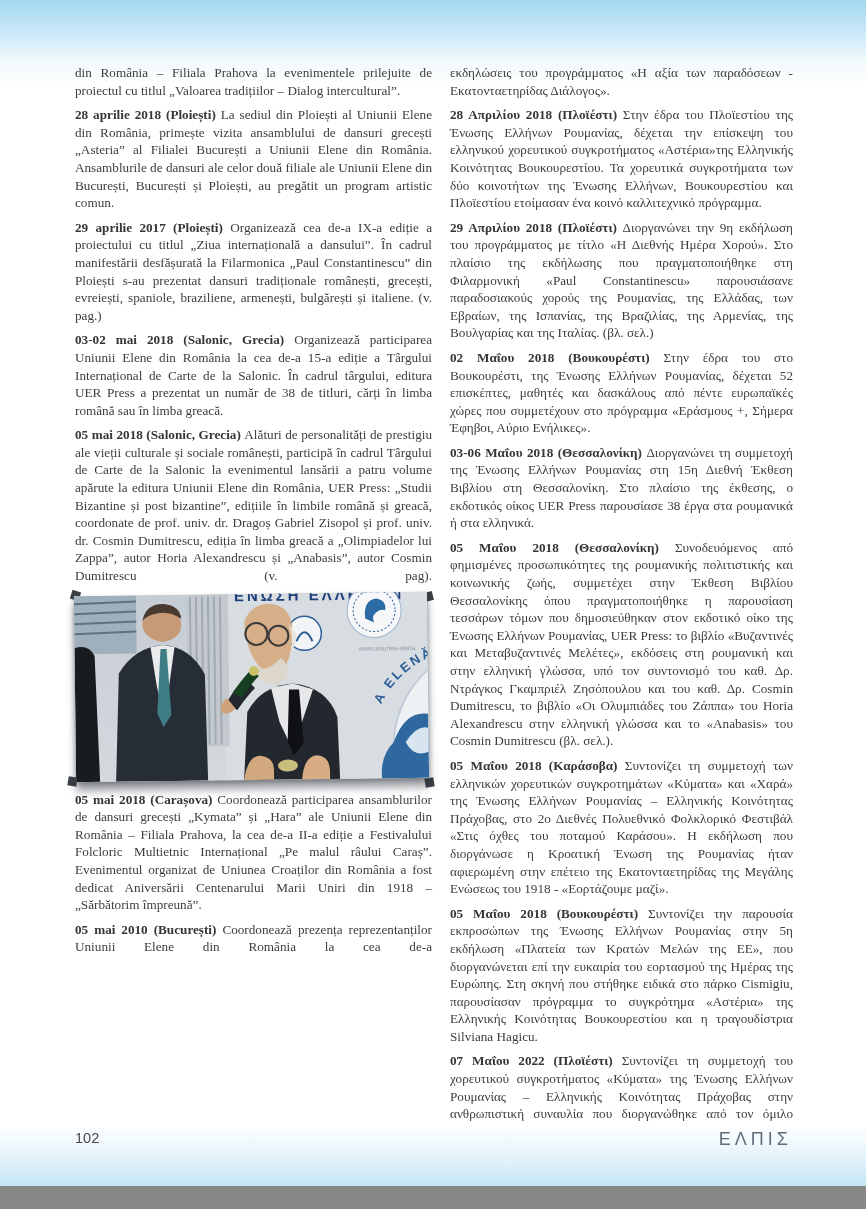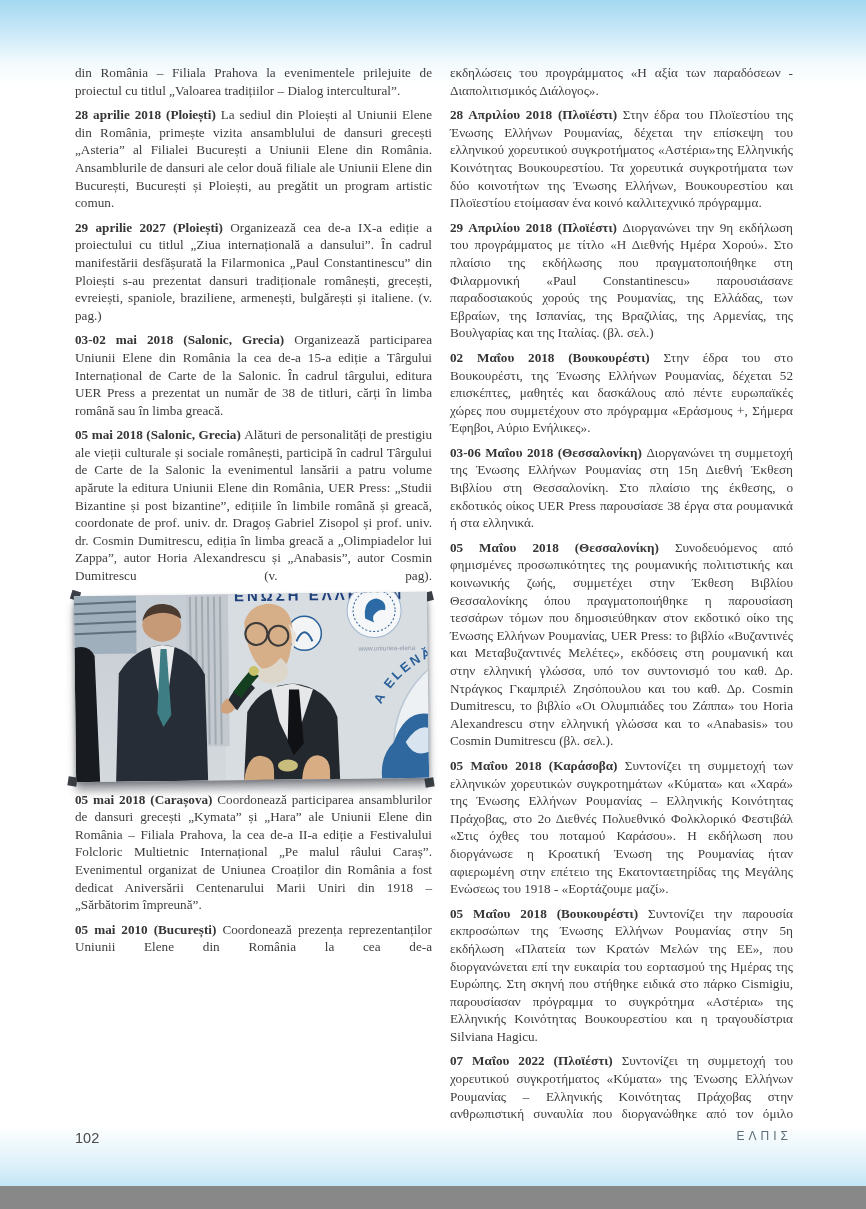--- a/index.html
+++ b/index.html
@@ -42,35 +42,35 @@
 
   
   .footer-pagenum {
     position:absolute; left:75px; top:1130px;
     font-family:"Liberation Sans","DejaVu Sans",sans-serif;
     font-size:14.5px; color:#4a4a4a;
   }
   .footer-journal {
     position:absolute; right:74px; top:1129px;
     font-family:"Liberation Sans","DejaVu Sans",sans-serif;
-    font-size:12px; letter-spacing:4px; color:#5e6e78;
+    font-size:18px; letter-spacing:4px; color:#5e6e78;
   }
 </style>
 </head>
 <body>
 
 <div class="page">
 
   <div class="columns">
 
     <div class="col col-left">
       <div>
           <p>din România – Filiala Prahova la evenimentele prilejuite de proiectul cu titlul „Valoarea tradițiilor – Dialog intercultural”.</p>
           <p><b>28 aprilie 2018 (Ploiești) </b>La sediul din Ploiești al Uniunii Elene din România, primește vizita ansamblului de dansuri grecești „Asteria” al Filialei București a Uniunii Elene din România. Ansamblurile de dansuri ale celor două filiale ale Uniunii Elene din București, București și Ploiești, au pregătit un program artistic comun.</p>
-          <p><b>29 aprilie 2027 (Ploiești) </b>Organizează cea de-a IX-a ediție a proiectului cu titlul „Ziua internațională a dansului”. În cadrul manifestării desfășurată la Filarmonica „Paul Constantinescu” din Ploiești s-au prezentat dansuri tradiționale românești, grecești, evreiești, spaniole, braziliene, armenești, bulgărești și italiene. (v. pag.)</p>
+          <p><b>29 aprilie 2017 (Ploiești) </b>Organizează cea de-a IX-a ediție a proiectului cu titlul „Ziua internațională a dansului”. În cadrul manifestării desfășurată la Filarmonica „Paul Constantinescu” din Ploiești s-au prezentat dansuri tradiționale românești, grecești, evreiești, spaniole, braziliene, armenești, bulgărești și italiene. (v. pag.)</p>
           <p><b>03-02 mai 2018 (Salonic, Grecia) </b>Organizează participarea Uniunii Elene din România la cea de-a 15-a ediție a Târgului Internațional de Carte de la Salonic. În cadrul târgului, editura UER Press a prezentat un număr de 38 de titluri, cărți în limba română sau în limba greacă.</p>
           <p><b>05 mai 2018 (Salonic, Grecia) </b>Alături de personalități de prestigiu ale vieții culturale și sociale românești, participă în cadrul Târgului de Carte de la Salonic la evenimentul lansării a patru volume apărute la editura Uniunii Elene din România, UER Press: „Studii Bizantine și post bizantine”, edițiile în limbile română și greacă, coordonate de prof. univ. dr. Dragoș Gabriel Zisopol și prof. univ. dr. Cosmin Dumitrescu, ediția în limba greacă a „Olimpiadelor lui Zappa”, autor Horia Alexandrescu și „Anabasis”, autor Cosmin Dumitrescu (v. pag).</p>
         </div>
 
       <div class="photo-wrap">
         <div class="corner tl"></div>
         <div class="corner tr"></div>
         <div class="corner bl"></div>
         <div class="corner br"></div>
         <div class="photo">
@@ -169,21 +169,21 @@
         </div>
       </div>
 
       <div>
           <p><b>05 mai 2018 (Carașova) </b>Coordonează participarea ansamblurilor de dansuri grecești „Kymata” și „Hara” ale Uniunii Elene din România – Filiala Prahova, la cea de-a II-a ediție a Festivalului Folcloric Multietnic Internațional „Pe malul râului Caraș”. Evenimentul organizat de Uniunea Croaților din România a fost dedicat Aniversării Centenarului Marii Uniri din 1918 – „Sărbătorim împreună”.</p>
           <p><b>05 mai 2010 (București) </b>Coordonează prezența reprezentanților Uniunii Elene din România la cea de-a</p>
         </div>
     </div>
 
     <div class="col col-right">
-        <p>εκδηλώσεις του προγράμματος «Η αξία των παραδόσεων - Διαπολιτισμικός Διάλογος».</p>
+        <p>εκδηλώσεις του προγράμματος «Η αξία των παραδόσεων - Εκατονταετηρίδας Διάλογος».</p>
         <p><b>28 Απριλίου 2018 (Πλοϊέστι) </b>Στην έδρα του Πλοϊεστίου της Ένωσης Ελλήνων Ρουμανίας, δέχεται την επίσκεψη του ελληνικού χορευτικού συγκροτήματος «Αστέρια»της Ελληνικής Κοινότητας Βουκουρεστίου. Τα χορευτικά συγκροτήματα των δύο κοινοτήτων της Ένωσης Ελλήνων, Βουκουρεστίου και Πλοϊεστίου ετοίμασαν ένα κοινό καλλιτεχνικό πρόγραμμα.</p>
         <p><b>29 Απριλίου 2018 (Πλοϊέστι) </b>Διοργανώνει την 9η εκδήλωση του προγράμματος με τίτλο «Η Διεθνής Ημέρα Χορού». Στο πλαίσιο της εκδήλωσης που πραγματοποιήθηκε στη Φιλαρμονική «Paul Constantinescu» παρουσιάσανε παραδοσιακούς χορούς της Ρουμανίας, της Ελλάδας, των Εβραίων, της Ισπανίας, της Βραζιλίας, της Αρμενίας, της Βουλγαρίας και της Ιταλίας. (βλ. σελ.)</p>
         <p><b>02 Μαΐου 2018 (Βουκουρέστι) </b>Στην έδρα του στο Βουκουρέστι, της Ένωσης Ελλήνων Ρουμανίας, δέχεται 52 επισκέπτες, μαθητές και δασκάλους από πέντε ευρωπαϊκές χώρες που συμμετέχουν στο πρόγραμμα «Εράσμους +, Σήμερα Έφηβοι, Αύριο Ενήλικες».</p>
         <p><b>03-06 Μαΐου 2018 (Θεσσαλονίκη) </b>Διοργανώνει τη συμμετοχή της Ένωσης Ελλήνων Ρουμανίας στη 15η Διεθνή Έκθεση Βιβλίου στη Θεσσαλονίκη. Στο πλαίσιο της έκθεσης, ο εκδοτικός οίκος UER Press παρουσίασε 38 έργα στα ρουμανικά ή στα ελληνικά.</p>
         <p><b>05 Μαΐου 2018 (Θεσσαλονίκη) </b>Συνοδευόμενος από φημισμένες προσωπικότητες της ρουμανικής πολιτιστικής και κοινωνικής ζωής, συμμετέχει στην Έκθεση Βιβλίου Θεσσαλονίκης όπου πραγματοποιήθηκε η παρουσίαση τεσσάρων τόμων που δημοσιεύθηκαν στον εκδοτικό οίκο της Ένωσης Ελλήνων Ρουμανίας, UER Press: το βιβλίο «Βυζαντινές και Μεταβυζαντινές Μελέτες», εκδόσεις στη ρουμανική και στην ελληνική γλώσσα, υπό τον συντονισμό του καθ. Δρ. Ντράγκος Γκαμπριέλ Ζησόπουλου και του καθ. Δρ. Cosmin Dumitrescu, το βιβλίο «Οι Ολυμπιάδες του Ζάππα» του Horia Alexandrescu στην ελληνική γλώσσα και το «Anabasis» του Cosmin Dumitrescu (βλ. σελ.).</p>
         <p><b>05 Μαΐου 2018 (Καράσοβα) </b>Συντονίζει τη συμμετοχή των ελληνικών χορευτικών συγκροτημάτων «Κύματα» και «Χαρά» της Ένωσης Ελλήνων Ρουμανίας – Ελληνικής Κοινότητας Πράχοβας, στο 2ο Διεθνές Πολυεθνικό Φολκλορικό Φεστιβάλ «Στις όχθες του ποταμού Καράσου». Η εκδήλωση που διοργάνωσε η Κροατική Ένωση της Ρουμανίας ήταν αφιερωμένη στην επέτειο της Εκατονταετηρίδας της Μεγάλης Ενώσεως του 1918 - «Εορτάζουμε μαζί».</p>
         <p><b>05 Μαΐου 2018 (Βουκουρέστι) </b>Συντονίζει την παρουσία εκπροσώπων της Ένωσης Ελλήνων Ρουμανίας στην 5η εκδήλωση «Πλατεία των Κρατών Μελών της ΕΕ», που διοργανώνεται επί την ευκαιρία του εορτασμού της Ημέρας της Ευρώπης. Στη σκηνή που στήθηκε ειδικά στο πάρκο Cismigiu, παρουσίασαν πρόγραμμα το συγκρότημα «Αστέρια» της Ελληνικής Κοινότητας Βουκουρεστίου και η τραγουδίστρια Silviana Hagicu.</p>
         <p><b>07 Μαΐου 2022 (Πλοϊέστι) </b>Συντονίζει τη συμμετοχή του χορευτικού συγκροτήματος «Κύματα» της Ένωσης Ελλήνων Ρουμανίας – Ελληνικής Κοινότητας Πράχοβας στην ανθρωπιστική συναυλία που διοργανώθηκε από τον όμιλο</p>
       </div>
 

